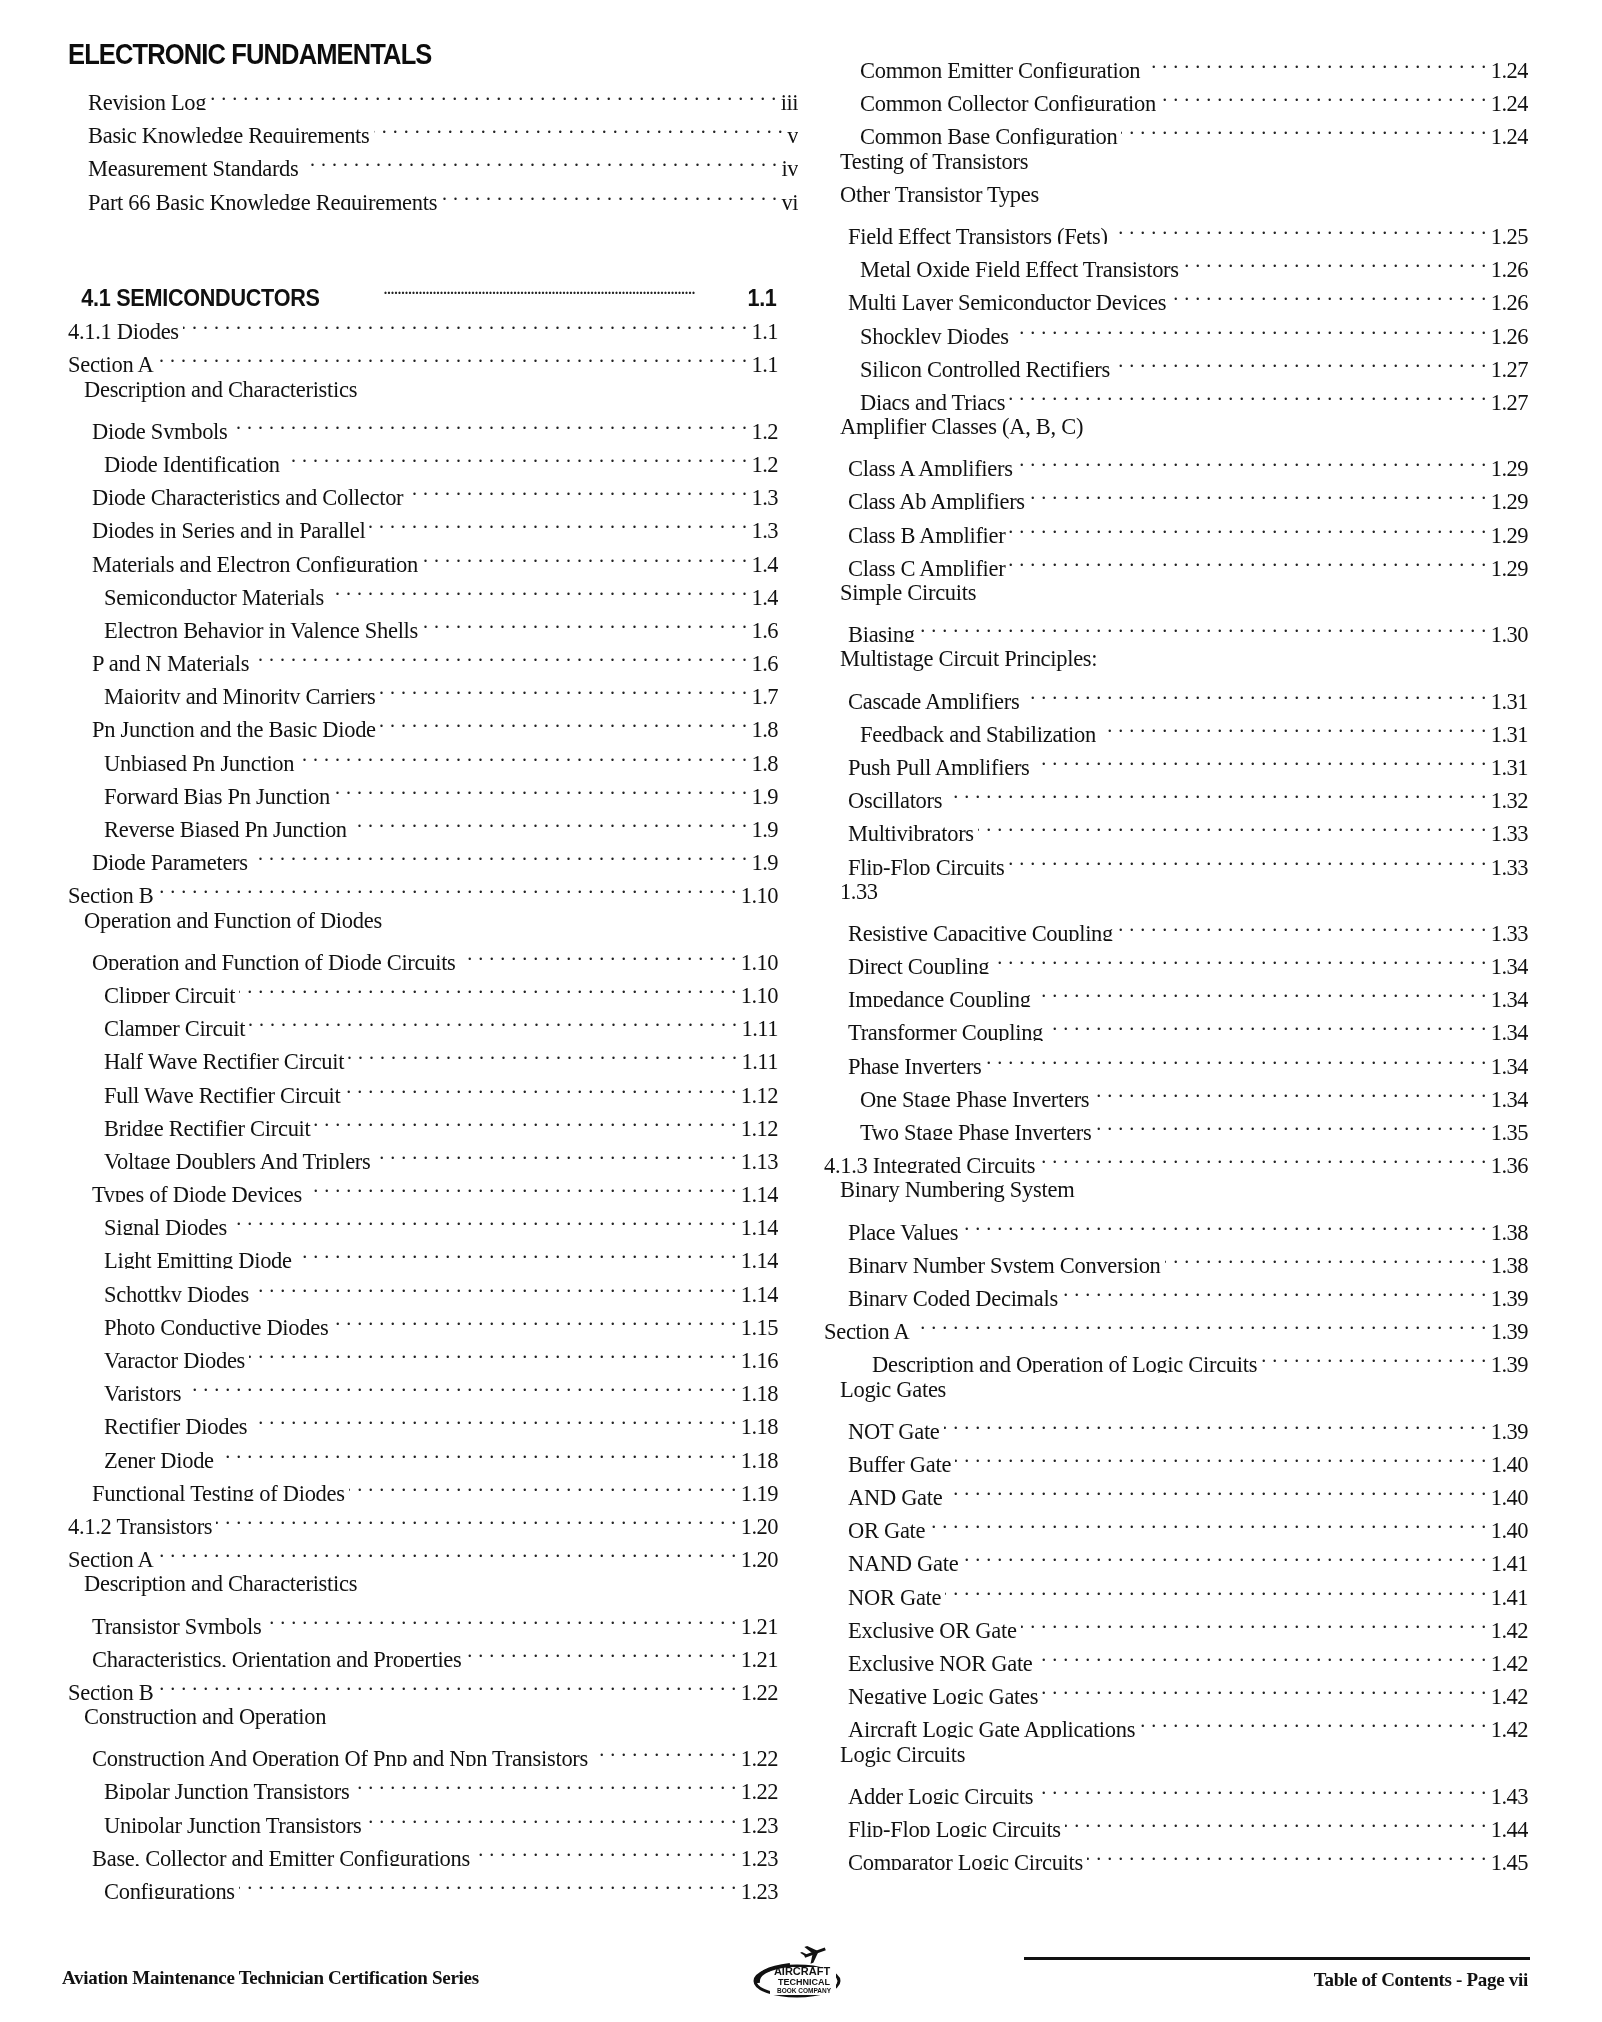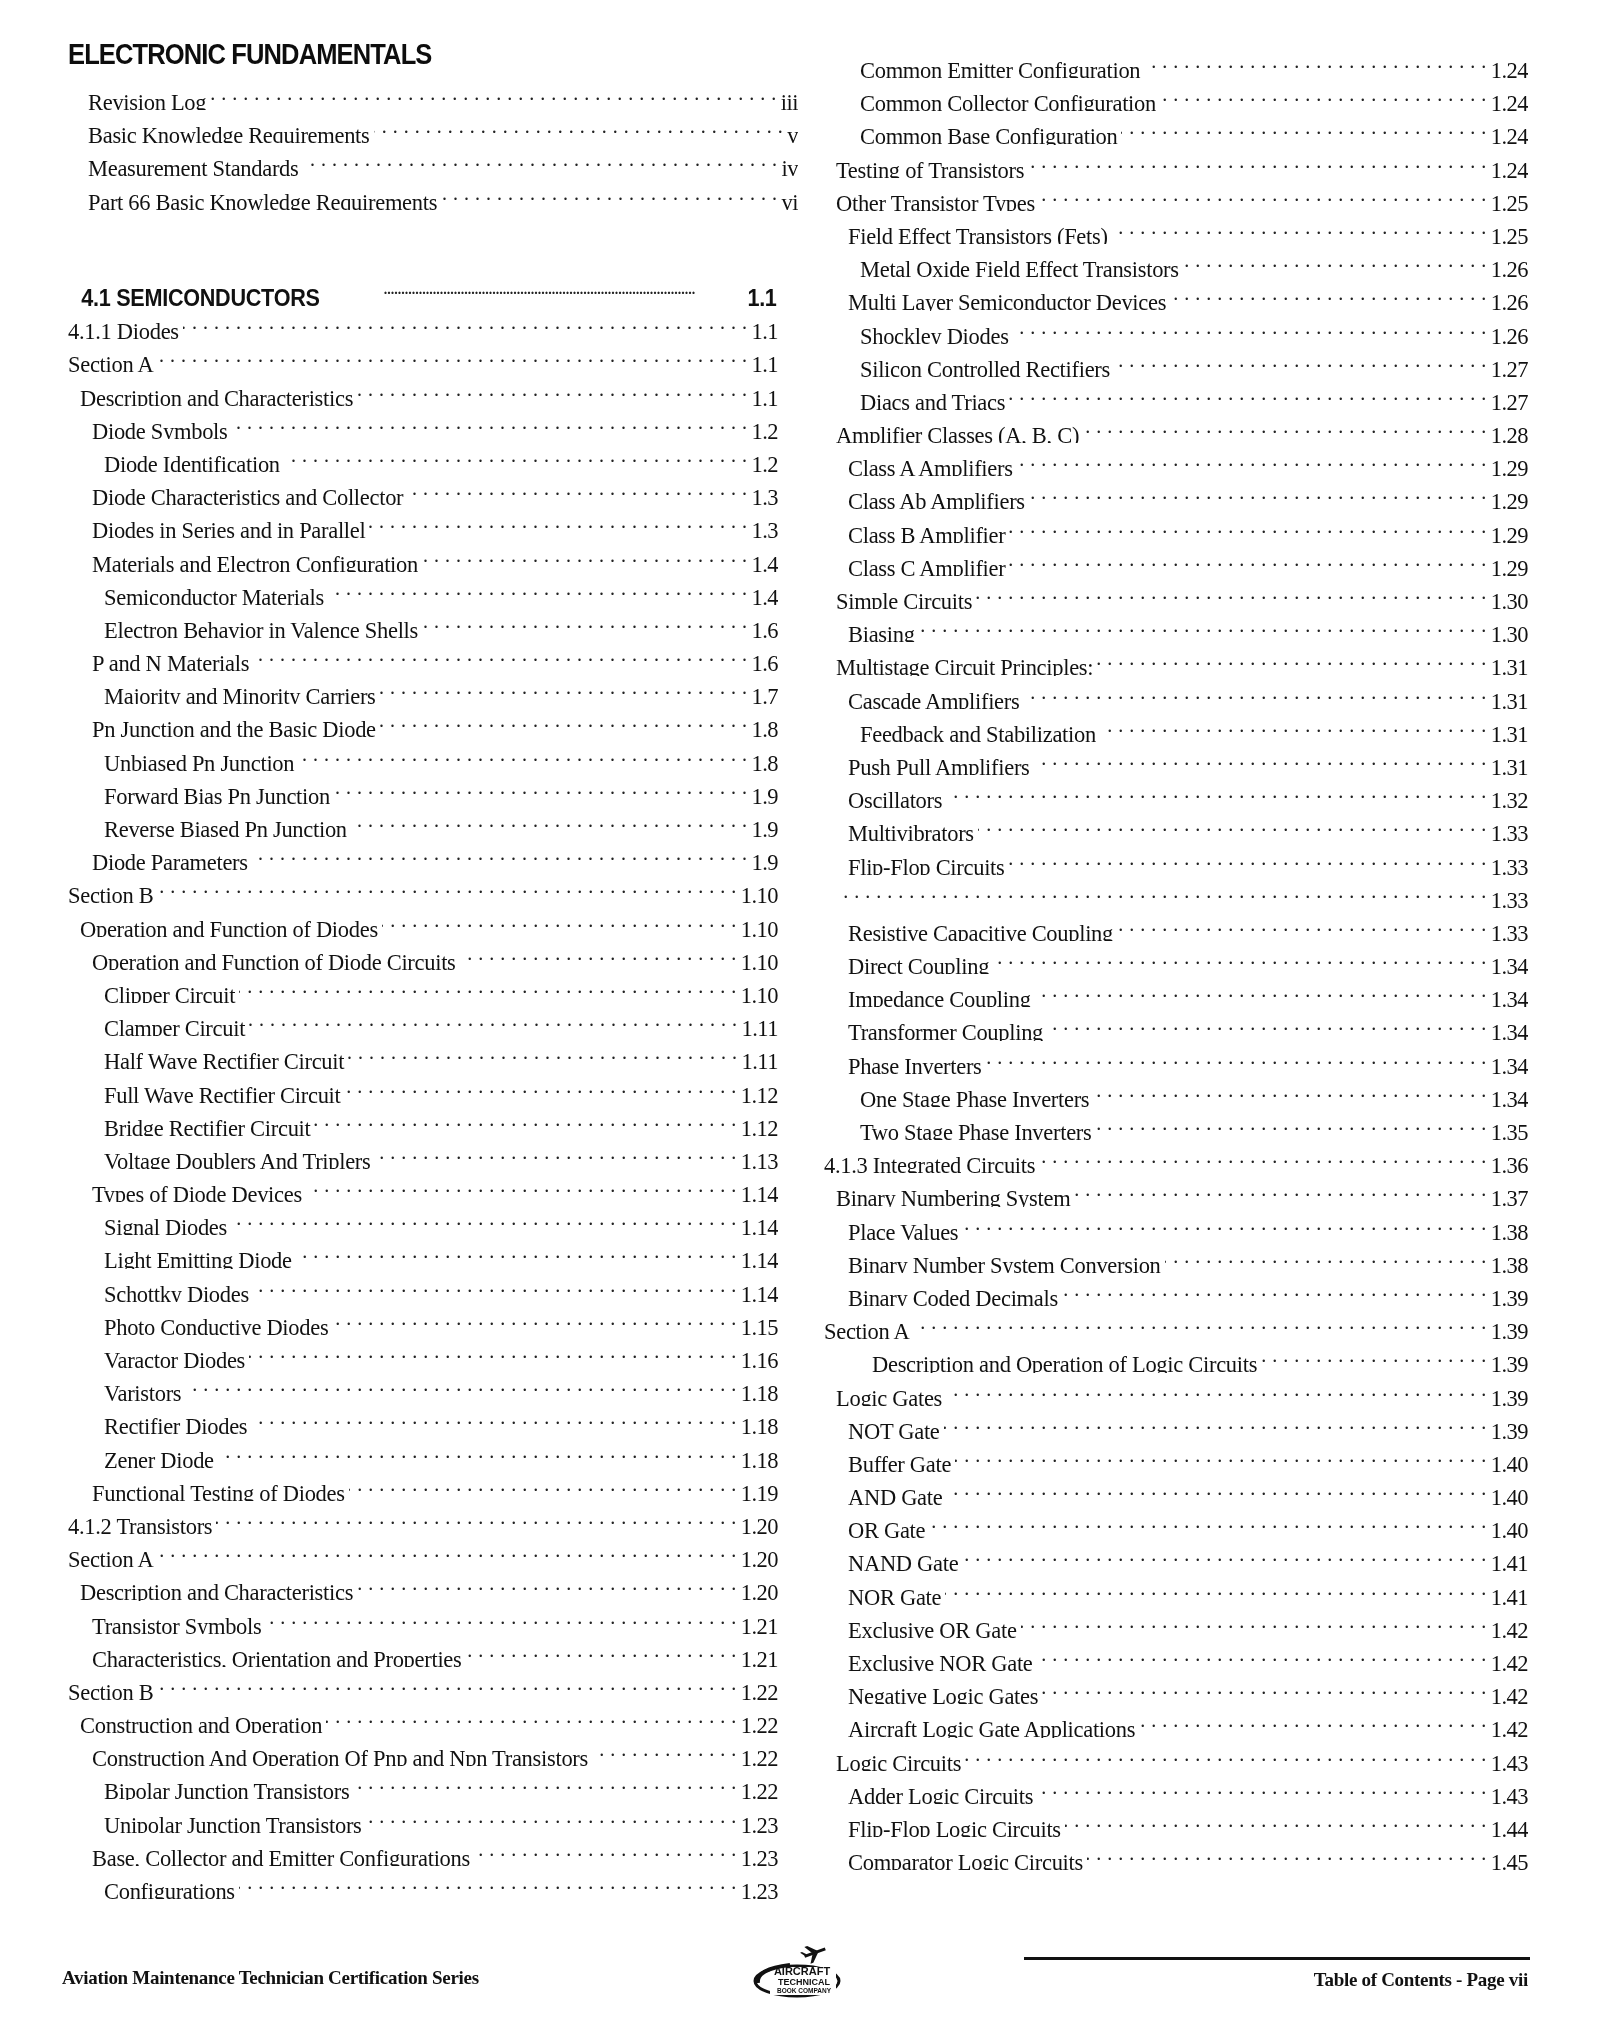--- a/index.html
+++ b/index.html
@@ -26,21 +26,21 @@
   .toc-row .leader::before {
     content: ". . . . . . . . . . . . . . . . . . . . . . . . . . . . . . . . . . . . . . . . . . . . . . . . . . . . . . . . . . . . . . . . . . . . . . . . . . . . . . . . . . . . . . . . . . . . .";
     position: absolute; right: 0; white-space: nowrap; letter-spacing: 0.5px;
     font-family: "Liberation Serif", serif; font-size: 20px; color: #222;
   }
   .toc-row .page { flex: 0 0 auto; text-align: right; letter-spacing: -0.5px; }
   .toc-row.heading { font-family: "Liberation Sans", sans-serif; font-weight: bold; font-size: 24px; letter-spacing: -0.8px; gap: 47px; }
   .toc-row.heading .label, .toc-row.heading .page { transform: scaleX(0.9); }
   .toc-row.heading .leader::before { font-size: 14px; letter-spacing: 0; content: "................................................................................................................................................................................"; }
   .lvl0 { padding-left: 0; }
-  .lvl1 { padding-left: 12px; }
+  .lvl1 { padding-left: 12px; flex-direction: column; }
   .lvl2 { padding-left: 24px; }
   .lvl3 { padding-left: 36px; }
   .footer-left {
     position: absolute; left: 62px; top: 1967px;
     font-family: "Liberation Serif", serif; font-weight: bold; font-size: 19px; letter-spacing: -0.3px;
   }
   .footer-rule {
     position: absolute; left: 1024px; top: 1957px; width: 506px; height: 3px; background: #111;
   }
   .footer-right {

